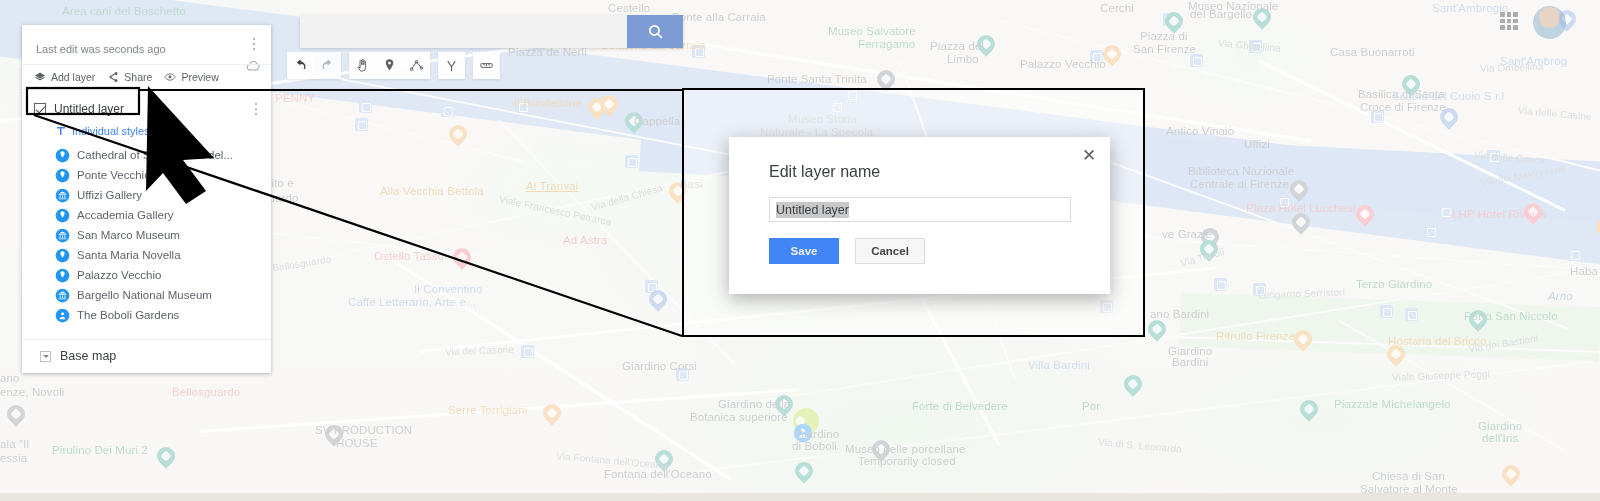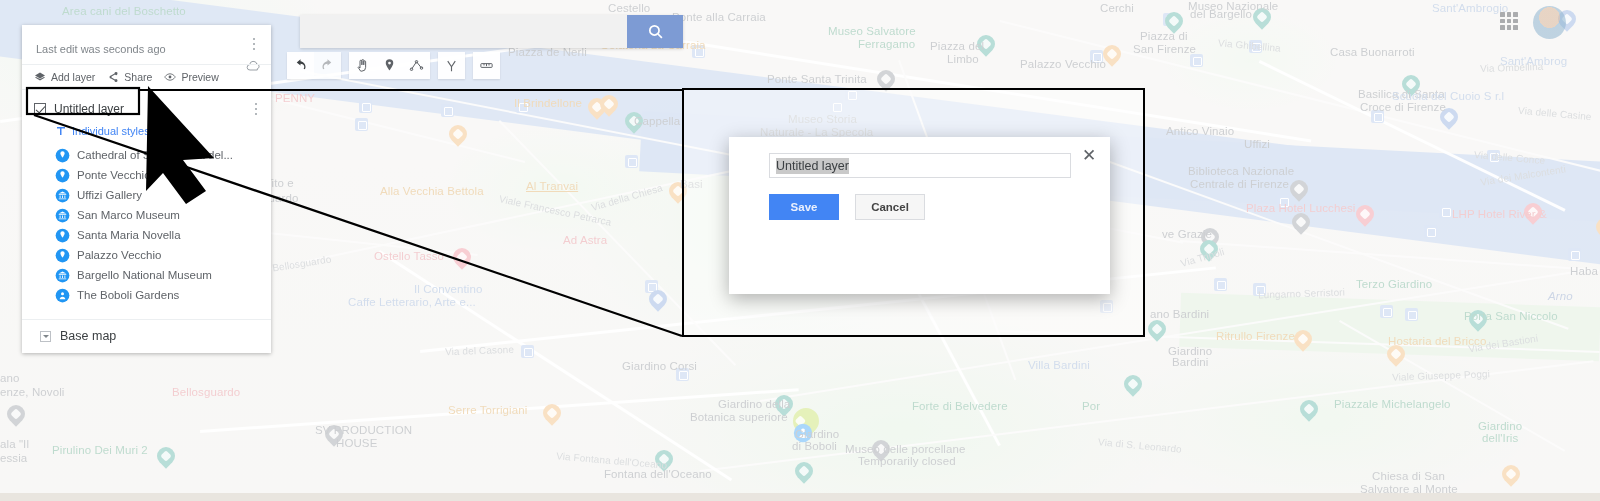--- a/index.html
+++ b/index.html
@@ -636,20 +636,27 @@
           <div class="place">
             <span class="place-ico"><svg viewBox="0 0 24 24">
                 <circle cx="12" cy="12" r="11" fill="#2196f3"></circle>
                 <path d="M6 10h12v1.2H6zM12 5.5l6 3.4H6zM7.5 12h1.4v4H7.5zM11.3 12h1.4v4h-1.4zM15.1 12h1.4v4h-1.4zM6 16.6h12V18H6z" fill="#fff"></path>
               </svg></span>
             <span class="place-name">Uffizi Gallery</span>
           </div>
           <div class="place">
             <span class="place-ico"><svg viewBox="0 0 24 24">
                 <circle cx="12" cy="12" r="11" fill="#2196f3"></circle>
+                <path d="M12 5a3.4 3.4 0 0 0-3.4 3.4c0 2.6 3.4 7 3.4 7s3.4-4.4 3.4-7A3.4 3.4 0 0 0 12 5z" fill="#fff"></path>
+              </svg></span>
+            <span class="place-name">Accademia Gallery</span>
+          </div>
+          <div class="place">
+            <span class="place-ico"><svg viewBox="0 0 24 24">
+                <circle cx="12" cy="12" r="11" fill="#2196f3"></circle>
                 <path d="M6 10h12v1.2H6zM12 5.5l6 3.4H6zM7.5 12h1.4v4H7.5zM11.3 12h1.4v4h-1.4zM15.1 12h1.4v4h-1.4zM6 16.6h12V18H6z" fill="#fff"></path>
               </svg></span>
             <span class="place-name">San Marco Museum</span>
           </div>
           <div class="place">
             <span class="place-ico"><svg viewBox="0 0 24 24">
                 <circle cx="12" cy="12" r="11" fill="#2196f3"></circle>
                 <path d="M12 5a3.4 3.4 0 0 0-3.4 3.4c0 2.6 3.4 7 3.4 7s3.4-4.4 3.4-7A3.4 3.4 0 0 0 12 5z" fill="#fff"></path>
               </svg></span>
             <span class="place-name">Santa Maria Novella</span>
@@ -682,20 +689,21 @@
     <div class="basemap-row">
       <span class="caret"></span>
       <span class="basemap-label">Base map</span>
     </div>
   </div>
 
   <div class="callout"></div>
 
   <div class="modal">
     <div class="modal-close">✕</div>
+    <div class="modal-title">Edit layer name</div>
     <div class="modal-input">
       <span class="sel">Untitled layer</span>
     </div>
     <div class="modal-btns">
       <div class="btn btn-primary">Save</div>
       <div class="btn btn-secondary">Cancel</div>
     </div>
   </div>
 
   <svg class="anno" width="1600" height="501" viewBox="0 0 1600 501">

